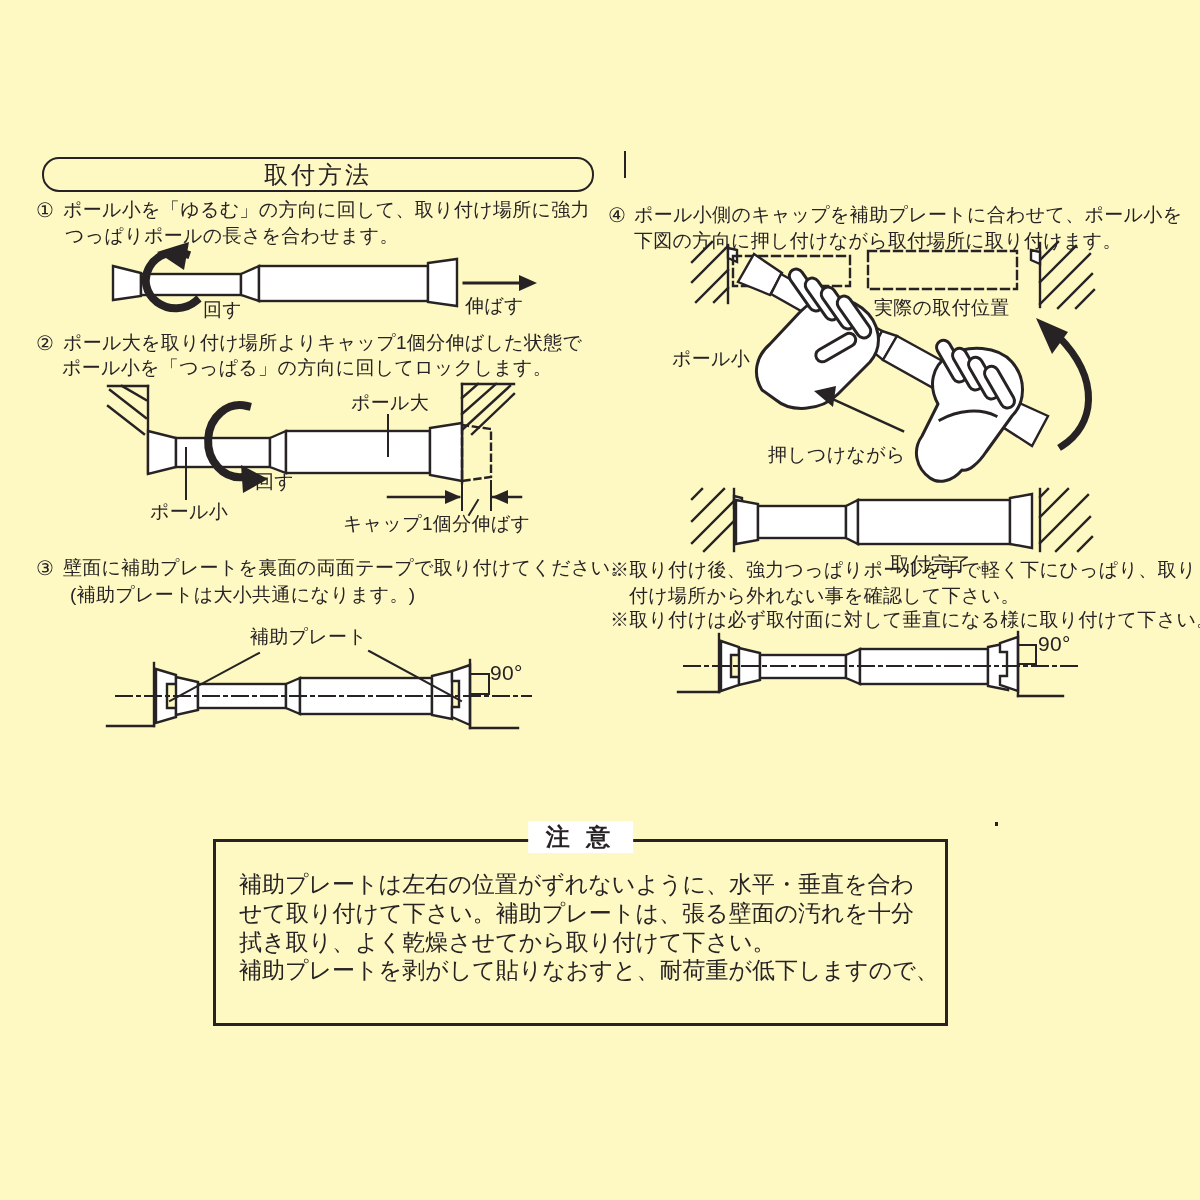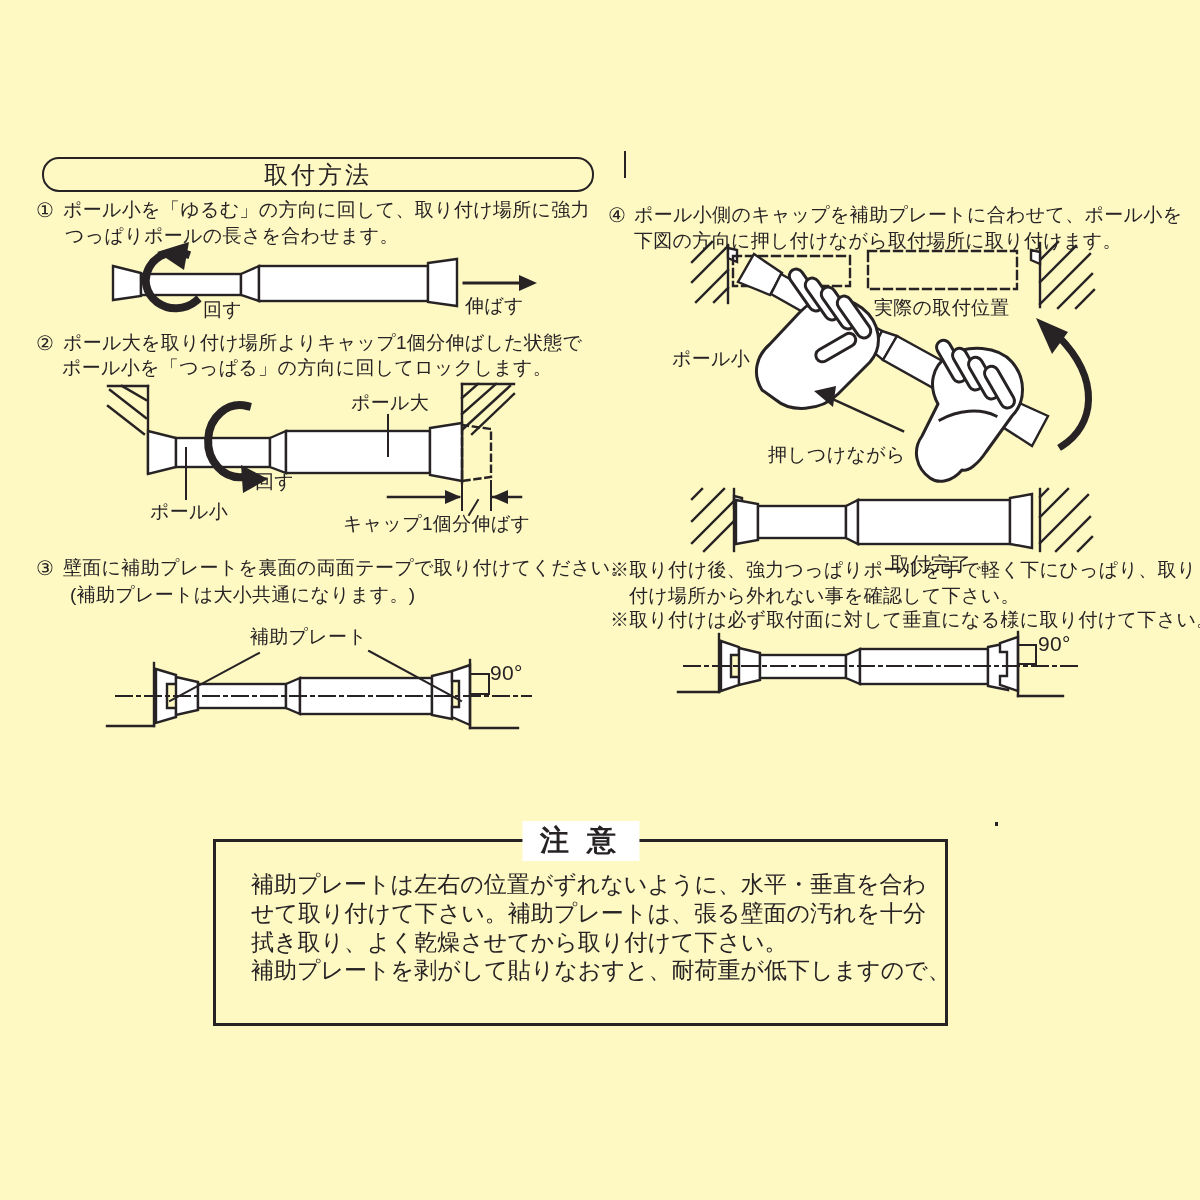--- a/index.html
+++ b/index.html
@@ -12,23 +12,23 @@
   .sm{font-size:20px;margin-left:36px;}
   .lbl90{font-size:21px;}
   .hbox{position:absolute;left:42px;top:157px;width:548px;height:31px;
         border:2.6px solid #272325;border-radius:17px;
         display:flex;align-items:center;justify-content:center;
         font-size:24px;letter-spacing:3px;}
   .tick{position:absolute;left:624px;top:151px;width:2px;height:27px;background:#272325;}
   .dot{position:absolute;left:995px;top:822px;width:3px;height:4px;background:#272325;}
   .caution{position:absolute;left:213px;top:839px;width:729px;height:181px;border:3px solid #272325;}
   .caution-title{position:absolute;left:50%;top:-21px;transform:translateX(-50%);
-        background:#fff;padding:0 18px;font-size:29px;font-weight:bold;
+        background:#fff;padding:0 18px;font-size:24px;font-weight:bold;
         letter-spacing:5px;white-space:nowrap;}
-  .caution-body{position:absolute;left:23px;top:28px;font-size:23px;line-height:28.8px;margin-left:12px;}
+  .caution-body{position:absolute;left:23px;top:28px;font-size:23px;line-height:28.8px;}
   .caution-body div{white-space:nowrap;}
 </style>
 </head>
 <body>
 
 <div class="page">
 
   <svg class="art" width="1200" height="1200" viewBox="0 0 1200 1200" stroke="#272325" fill="none" stroke-width="2.4" stroke-linecap="square">
 
     <g>

